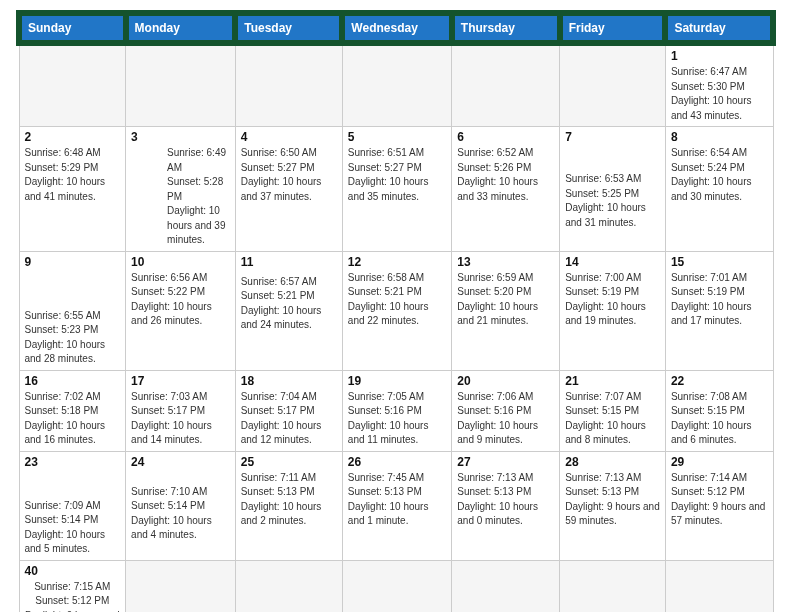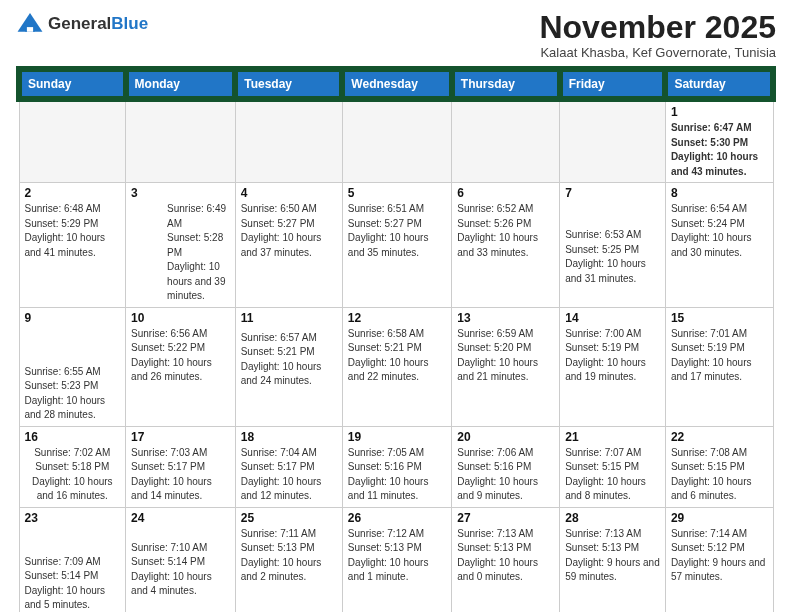--- a/index.html
+++ b/index.html
@@ -79,39 +79,20 @@
       line-height: 1.45;
     }
     .last-row td {
       min-height: 55px;
     }
   </style>
 </head>
 <body>
 
 <div class="container">
-  <div class="header-row">
-    <div class="logo">
-      <svg class="logo-icon" viewBox="0 0 36 36">
-        <rect x="0" y="0" width="36" height="36" fill="white"></rect>
-        <polygon points="18,4 34,28 2,28" fill="#2176c7"></polygon>
-        <rect x="12" y="20" width="12" height="8" fill="#2176c7"></rect>
-        <rect x="14" y="22" width="8" height="6" fill="white"></rect>
-      </svg>
-      <div>
-        <div style="font-size:17px;font-weight:bold;color:#333;line-height:1.1;">
-          <span style="color:#333;">General</span><span style="color:#2176c7;">Blue</span>
-        </div>
-      </div>
-    </div>
-    <div class="title-block">
-      <div class="month-title">November 2025</div>
-      <div class="subtitle">Kalaat Khasba, Kef Governorate, Tunisia</div>
-    </div>
-  </div>
 
   <table class="calendar">
     <thead>
       <tr>
       <th>Sunday</th>
           <th>Monday</th>
           <th>Tuesday</th>
           <th>Wednesday</th>
           <th>Thursday</th>
           <th>Friday</th>
@@ -121,21 +102,21 @@
     <tbody id="calendar-body">
     <tr>
           <td class="empty"></td>
           <td class="empty"></td>
           <td class="empty"></td>
           <td class="empty"></td>
           <td class="empty"></td>
           <td class="empty"></td>
           <td>
             <div class="day-num">1</div>
-            <div class="day-info" style="white-space: pre-line; font-weight: bold;">Sunrise: 6:47 AM
+            <div class="day-info" style="white-space: pre-line;">Sunrise: 6:47 AM
 Sunset: 5:30 PM
 Daylight: 10 hours and 43 minutes.</div>
           </td>
         </tr>
         <tr>
           <td>
             <div class="day-num">2</div>
             <div class="day-info" style="white-space: pre-line;">Sunrise: 6:48 AM
 Sunset: 5:29 PM
 Daylight: 10 hours and 41 minutes.</div>
@@ -217,21 +198,21 @@
           <td>
             <div class="day-num">15</div>
             <div class="day-info" style="white-space: pre-line;">Sunrise: 7:01 AM
 Sunset: 5:19 PM
 Daylight: 10 hours and 17 minutes.</div>
           </td>
         </tr>
         <tr>
           <td>
             <div class="day-num">16</div>
-            <div class="day-info" style="white-space: pre-line; text-align: center;">Sunrise: 7:02 AM
+            <div class="day-info" style="white-space: pre-line;">Sunrise: 7:02 AM
 Sunset: 5:18 PM
 Daylight: 10 hours and 16 minutes.</div>
           </td>
           <td>
             <div class="day-num">17</div>
             <div class="day-info" style="white-space: pre-line;">Sunrise: 7:03 AM
 Sunset: 5:17 PM
 Daylight: 10 hours and 14 minutes.</div>
           </td>
           <td>
@@ -279,21 +260,21 @@
 Daylight: 10 hours and 4 minutes.</div>
           </td>
           <td>
             <div class="day-num">25</div>
             <div class="day-info" style="white-space: pre-line;">Sunrise: 7:11 AM
 Sunset: 5:13 PM
 Daylight: 10 hours and 2 minutes.</div>
           </td>
           <td>
             <div class="day-num">26</div>
-            <div class="day-info" style="white-space: pre-line;">Sunrise: 7:12 AM
+            <div class="day-info" style="white-space: pre-line;">Sunrise: 7:45 AM
 Sunset: 5:13 PM
 Daylight: 10 hours and 1 minute.</div>
           </td>
           <td>
             <div class="day-num">27</div>
             <div class="day-info" style="white-space: pre-line;">Sunrise: 7:13 AM
 Sunset: 5:13 PM
 Daylight: 10 hours and 0 minutes.</div>
           </td>
           <td>

